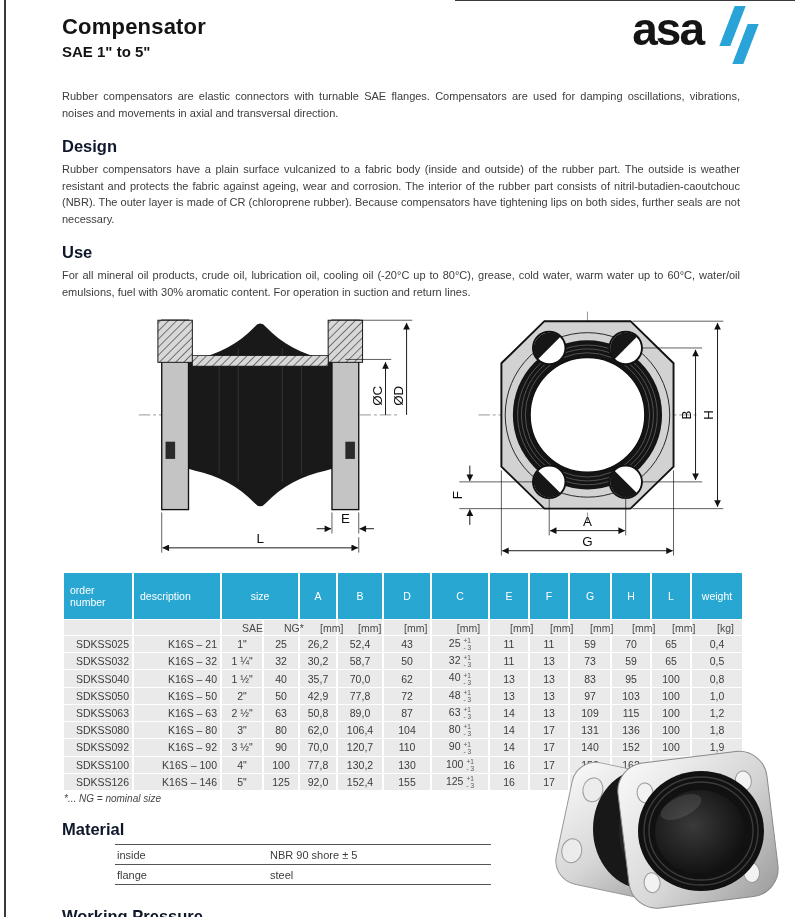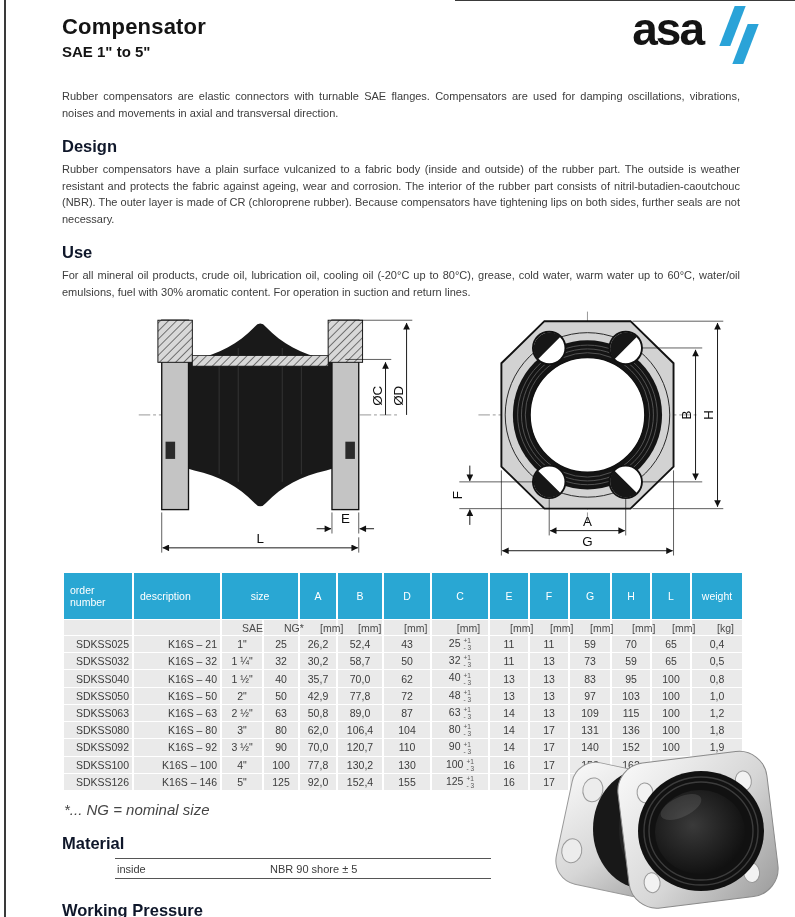--- a/index.html
+++ b/index.html
@@ -33,21 +33,21 @@
   .cl { stroke:#777; stroke-width:0.8; stroke-dasharray:12 3 3 3; }
 
   
   table.spec { width:678px; border-collapse:separate; border-spacing:2px 1px; table-layout:fixed; font-size:10.5px; margin-top:4px; }
   table.spec th { background:var(--hdr,#29A7D3); color:#fff; font-weight:normal; height:16px; padding:11px 4px; text-align:center; }
   table.spec th.l { text-align:left; padding-left:6px; }
   table.spec td { background:#EAEAEA; color:#3c3c3c; height:15px; padding:1px 3px; text-align:center; white-space:nowrap; }
   table.spec td.l { text-align:right; padding-left:6px; }
   table.spec tr.sub td { color:#4a4a4a;padding-left:20px; }
   td .tol { display:inline-flex; flex-direction:column; font-size:6.5px; line-height:7px; margin-left:3px; vertical-align:middle; color:#555; text-align:left; }
-  .footnote { font-size:15px; font-style:italic; color:#454545; margin:10px 0 0 2px; }
+  .footnote { font-size:10px; font-style:italic; color:#454545; margin:2px 0 0 2px; }
 
   
   table.plain { margin:4px 0 0 53px; width:376px; border-collapse:collapse; font-size:11px; }
   table.plain td { border-bottom:1px solid #555; padding:4px 2px 3px; color:#3c3c3c;margin-top:46px; }
   table.plain tr:first-child td { border-top:1px solid #555; }
   table.plain td.lbl { width:153px; }
 
   .photo { position:absolute; left:543px; top:741px; width:252px; height:176px; }
 </style>
 </head>
@@ -408,20 +408,24 @@
     </table>
     <div class="footnote">*... NG = nominal size</div>
 
     <h3 class="sec">Material</h3>
     <table class="plain">
       <tbody>
           <tr>
         <td class="lbl">inside</td>
         <td>NBR 90 shore ± 5</td>
       </tr>
+      <tr>
+        <td class="lbl">flange</td>
+        <td>steel</td>
+      </tr>
     </tbody>
       </table>
 
     <h3 class="sec" style="margin-top:22px">Working Pressure</h3>
 
   </div>
 
   <svg class="photo" viewBox="0 0 252 176">
     <defs>
       <linearGradient id="met" x1="0" y1="0" x2="1" y2="1">

